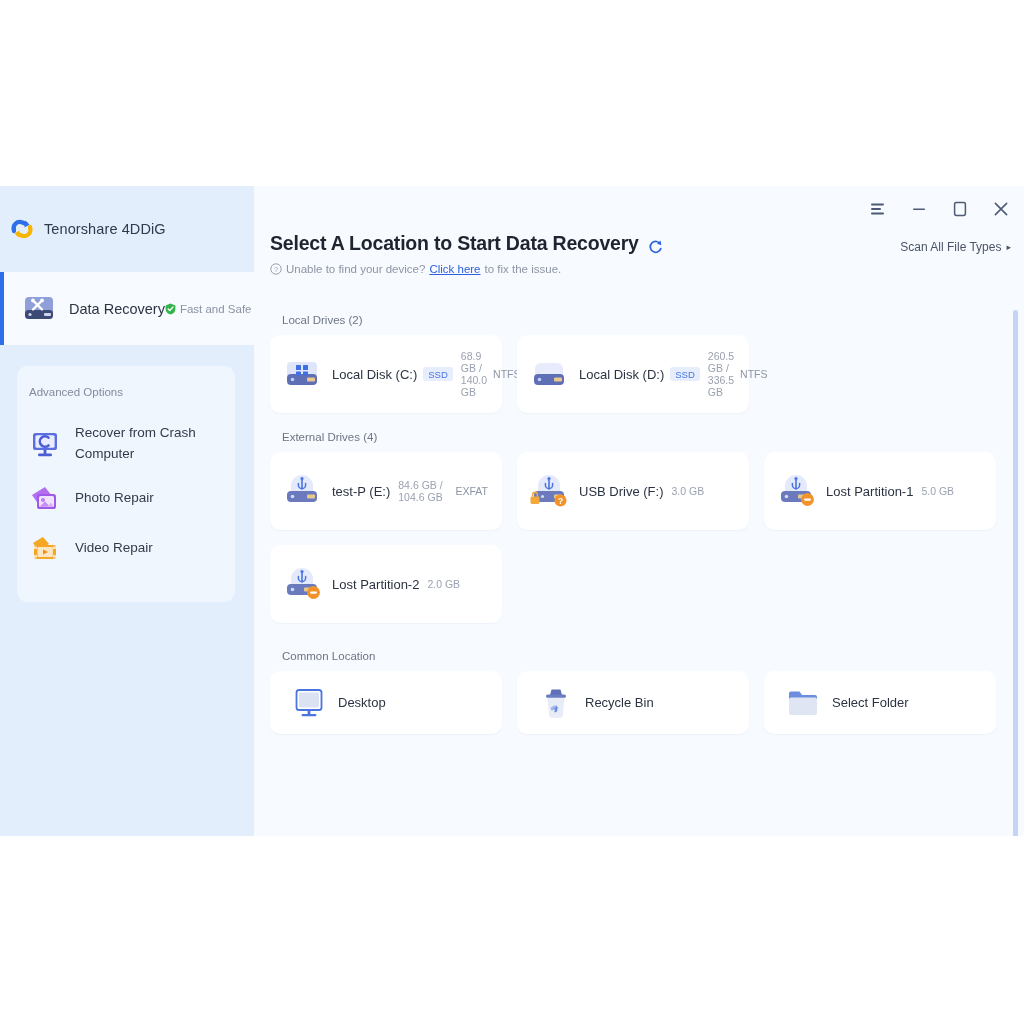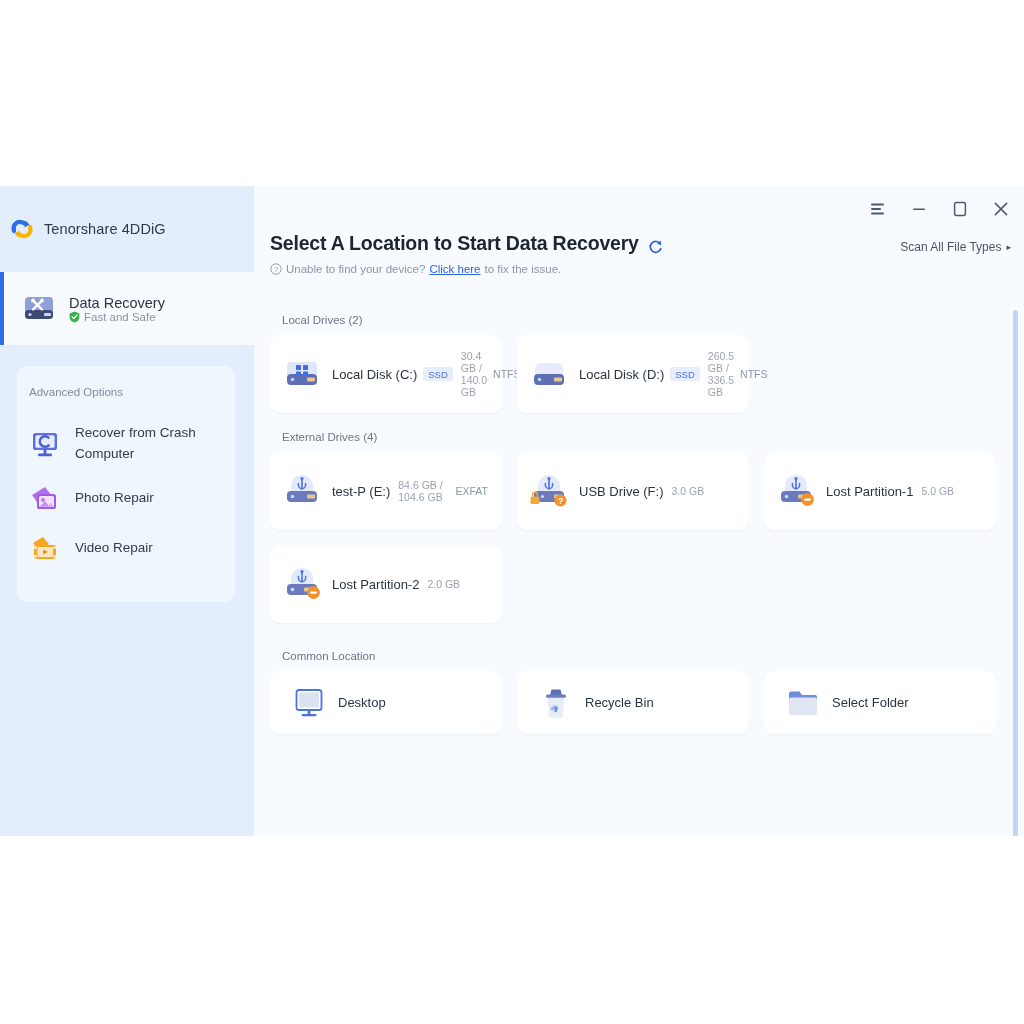--- a/index.html
+++ b/index.html
@@ -51,21 +51,21 @@
     align-items:center;
     padding-left:22px;
     gap:13px;
   }
   .nav-active::before{
     content:"";
     position:absolute; left:0; top:0; bottom:0;
     width:4px; background:#2e6ee8;
   }
   .nav-icon{ width:34px; height:34px; flex:0 0 34px; position:relative;}
-  .nav-text-wrap{ display:flex; flex-direction:column; gap:0;}
+  .nav-text-wrap{ display:flex; flex-direction:row; gap:0;}
   .nav-title{ font-size:14.5px; color:#2c3444; }
   .nav-sub{ font-size:11.5px; color:#8a93a4; display:flex; align-items:center; gap:4px;}
   .shield{ width:11px; height:12px; flex:0 0 11px; position:relative;}
 
   .adv-card{
     margin:21px 19px 0 17px;
     background:#f0f6fe;
     border-radius:11px;
     padding:20px 0 28px 0;
   }
@@ -401,21 +401,21 @@
           </span>
           <span class="drv-body">
             <span class="drv-row1">
               <span class="drv-name">Local Disk (C:)</span>
               <span class="tag">SSD</span>
             </span>
             <span class="bar">
               <span class="bar-fill" style="width: 50%;"></span>
             </span>
             <span class="drv-row3">
-              <span>30.4 GB / 140.0 GB</span>
+              <span>68.9 GB / 140.0 GB</span>
               <span class="fs">NTFS</span>
             </span>
           </span>
         </div>
 
         <div class="card">
           <span class="drv-ico">
             <svg width="40" height="40" viewBox="0 0 40 40">
               <rect x="6" y="9" width="28" height="16" rx="6" fill="#e7ebfb"></rect>
               <rect x="5" y="20" width="30" height="11" rx="4" fill="#5f6fb5"></rect>

